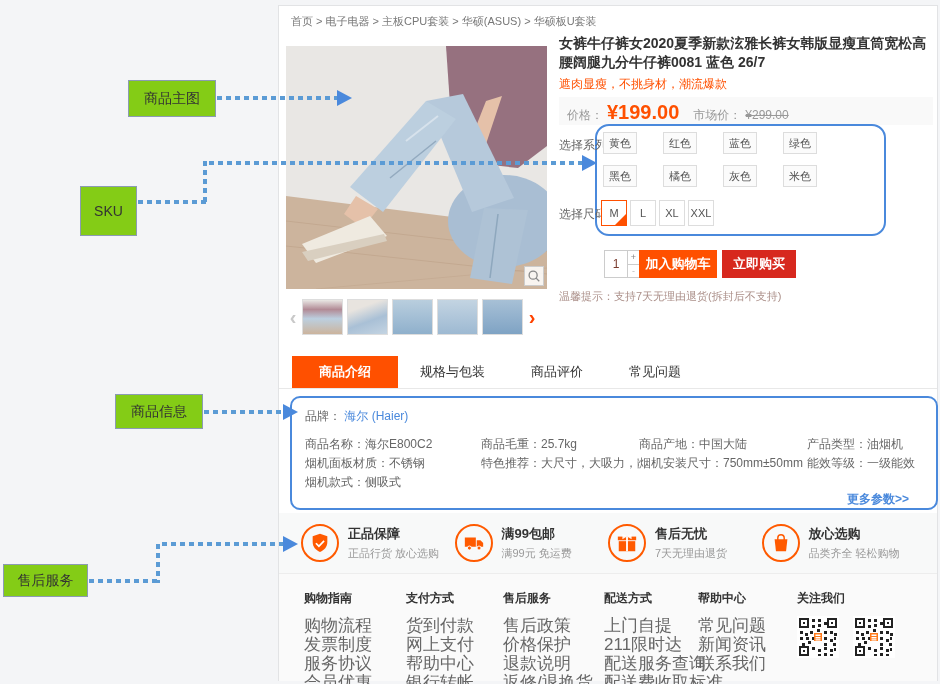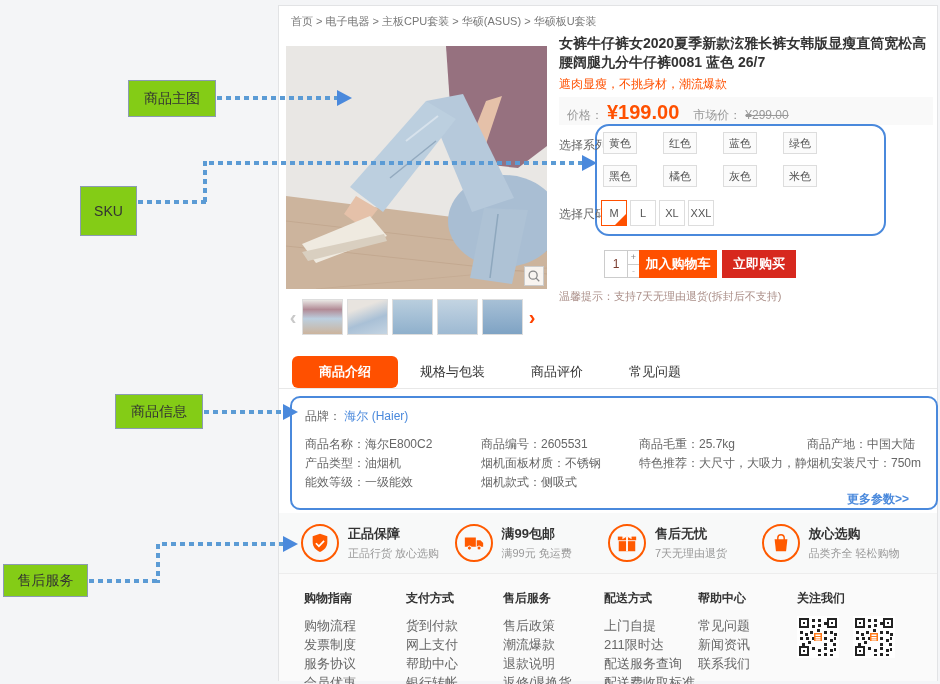--- a/index.html
+++ b/index.html
@@ -76,21 +76,21 @@
   .qty-step + .qty-step { border-top:1px solid #ccc; color:#bbb; }
   .cart-btn { left:360px; top:244px; width:78px; height:28px; background:#ff5000; color:#fff;
               font-size:13px; font-weight:bold; border:none; cursor:pointer; }
   .buy-btn  { left:443px; top:244px; width:74px; height:28px; background:#d7281e; color:#fff;
               font-size:13px; font-weight:bold; border:none; cursor:pointer; }
   .tip { left:280px; top:283px; font-size:11px; color:#ab8f89; }
   
   .tabbar { left:0; top:350px; width:658px; height:33px; border-bottom:1px solid #e8e8e8;
             display:flex; align-items:stretch; padding-left:13px; }
   .tab { font-size:13px; color:#333; display:flex; align-items:center; padding:0 12px; margin-right:22px; cursor:pointer; }
-  .tab.active { background:#ff5000; color:#fff; font-weight:bold; padding:0 27px; margin-right:10px;border-radius:6px; }
+  .tab.active { background:#ff5000; color:#fff; font-weight:bold; padding:0 27px; margin-right:10px; }
   
   .info-highlight { left:11px; top:390px; width:648px; height:114px;
                     border:2px solid #4a89dc; border-radius:10px; }
   .brand-row { left:26px; top:402px; font-size:12px; color:#666; }
   .brand-link { color:#4a89dc; cursor:pointer; }
   .info-grid { left:26px; top:430px; width:616px; display:grid;
                grid-template-columns:176px 158px 168px 114px; grid-auto-rows:19px;
                font-size:12px; color:#666; overflow:hidden; }
   .info-cell { white-space:nowrap; overflow:hidden; }
   .more-link { left:568px; top:485px; font-size:12px; color:#4a89dc; font-weight:bold; cursor:pointer; }
@@ -102,21 +102,21 @@
               display:flex; align-items:center; justify-content:center; flex:none; }
   .svc-text { margin-left:9px; }
   .svc-title { font-size:13px; font-weight:bold; color:#333; }
   .svc-desc  { font-size:11px; color:#999; margin-top:3px; }
   
   .footer { left:0; top:567px; width:658px; height:108px; background:#fafafa; border-top:1px solid #ededed; }
   .fcol { position:absolute; top:16px; }
   .fcol-0 { left:25px; } .fcol-1 { left:127px; } .fcol-2 { left:224px; }
   .fcol-3 { left:325px; } .fcol-4 { left:419px; } .fcol-5 { left:518px; }
   .fhead { font-size:12px; font-weight:bold; color:#333; margin-bottom:9px; }
-  .flink { font-size:13px; color:#666; line-height:19px; cursor:pointer; }
+  .flink { font-size:17px; color:#666; line-height:19px; cursor:pointer; }
   .qr-row { display:flex; margin-top:2px; }
   .qr { width:42px; height:42px; background:#fff; margin-right:14px; }
   
   .anno-box {
     position:absolute; background:#84cc16; border:1px solid #8b9bb3;
     display:flex; align-items:center; justify-content:center;
     font-size:14px; color:#333; z-index:30;
   }
   .dash-h { position:absolute; height:4px; z-index:29;
             background:repeating-linear-gradient(90deg,#5b9bd5 0 5px,transparent 5px 9px); }
@@ -237,21 +237,20 @@
     <div class="tab">常见问题</div>
   </div>
 
   <div class="abs info-highlight"></div>
   <div class="abs brand-row">
     <span>品牌：</span>
     <span class="brand-link">海尔 (Haier)</span>
   </div>
   <div class="abs info-grid">
     <div class="info-cell"><span>商品名称：</span><span>海尔E800C2</span></div>
-    <div class="info-cell"><span>商品编号：</span><span>2605531</span></div>
     <div class="info-cell"><span>商品毛重：</span><span>25.7kg</span></div>
     <div class="info-cell"><span>商品产地：</span><span>中国大陆</span></div>
     <div class="info-cell"><span>产品类型：</span><span>油烟机</span></div>
     <div class="info-cell"><span>烟机面板材质：</span><span>不锈钢</span></div>
     <div class="info-cell"><span>特色推荐：</span><span>大尺寸，大吸力，静音...</span></div>
     <div class="info-cell"><span>烟机安装尺寸：</span><span>750mm±50mm (烟...</span></div>
     <div class="info-cell"><span>能效等级：</span><span>一级能效</span></div>
     <div class="info-cell"><span>烟机款式：</span><span>侧吸式</span></div>
   </div>
   <div class="abs more-link">更多参数&gt;&gt;</div>
@@ -321,21 +320,21 @@
     <div class="fcol fcol-1">
       <div class="fhead">支付方式</div>
       <div class="flink">货到付款</div>
       <div class="flink">网上支付</div>
       <div class="flink">帮助中心</div>
       <div class="flink">银行转帐</div>
     </div>
     <div class="fcol fcol-2">
       <div class="fhead">售后服务</div>
       <div class="flink">售后政策</div>
-      <div class="flink">潮流爆款</div>
+      <div class="flink">价格保护</div>
       <div class="flink">退款说明</div>
       <div class="flink">返修/退换货</div>
 
     </div>
     <div class="fcol fcol-3">
       <div class="fhead">配送方式</div>
       <div class="flink">上门自提</div>
       <div class="flink">211限时达</div>
       <div class="flink">配送服务查询</div>
       <div class="flink">配送费收取标准</div>

